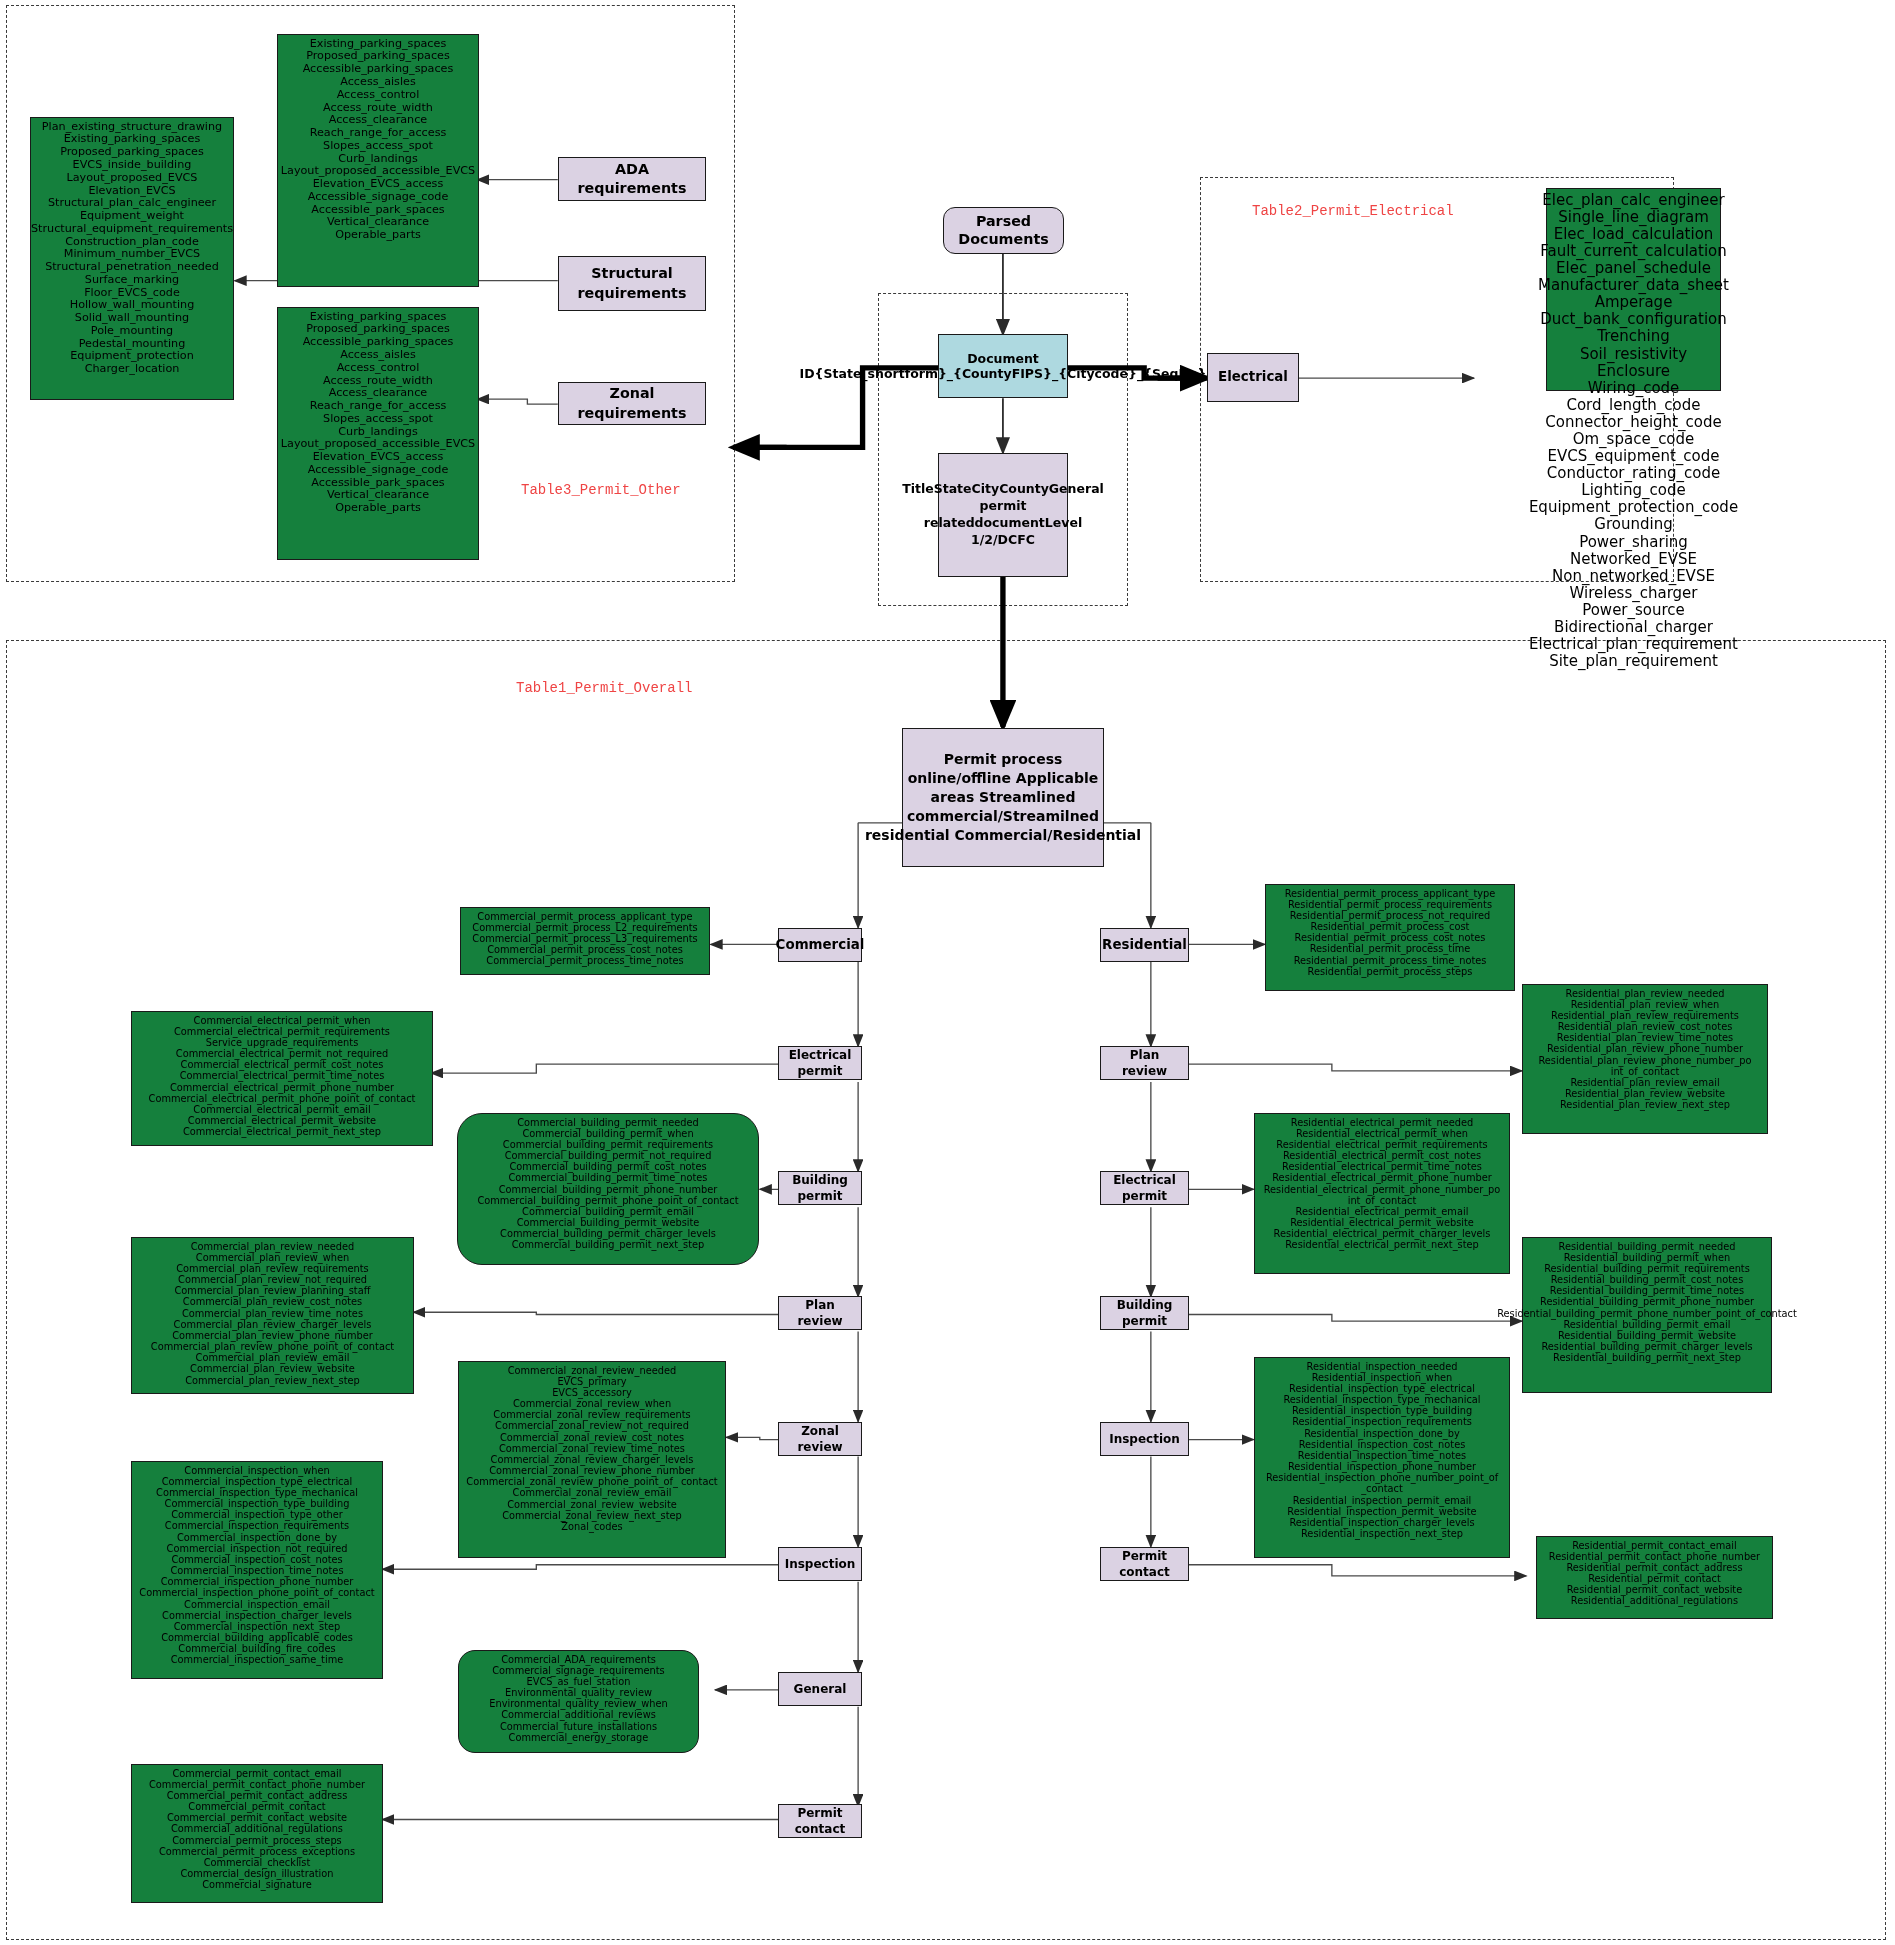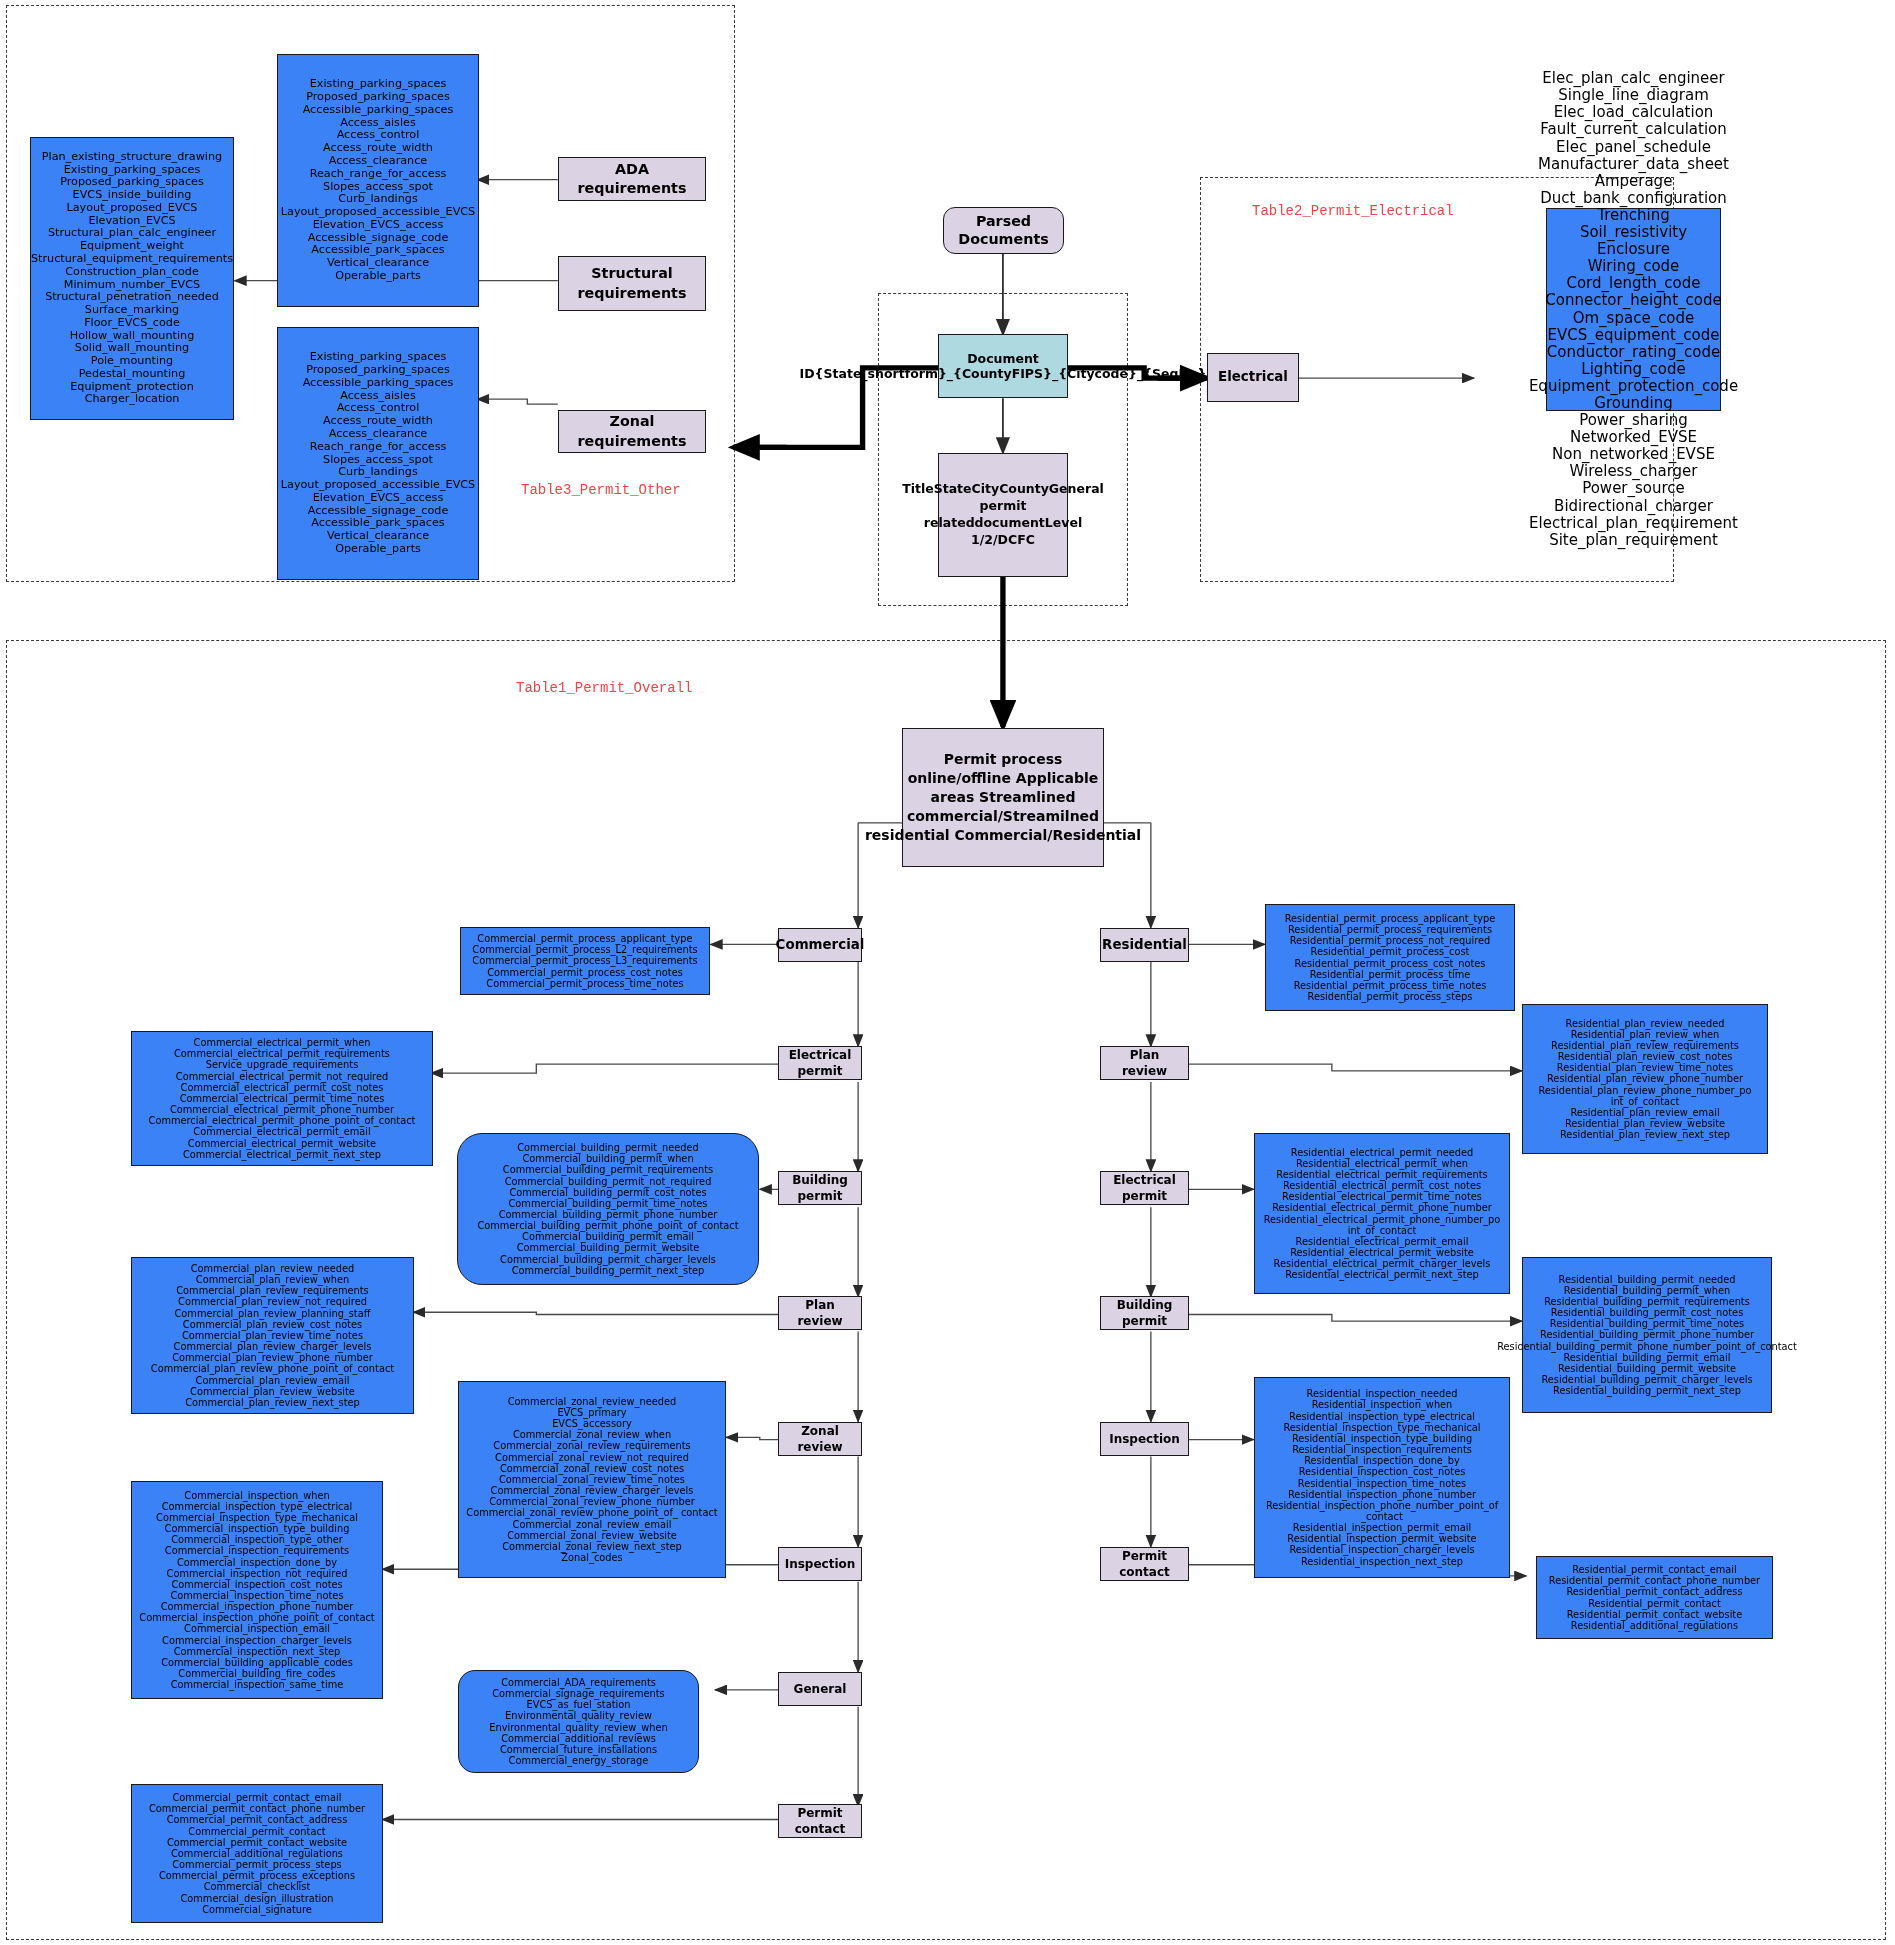--- a/index.html
+++ b/index.html
@@ -2,23 +2,23 @@
 <html style="font-size:7.2px"><head>
 <meta charset="utf-8">
 <style>
   html,body{margin:0;padding:0;background:#ffffff;}
   body{font-family:"DejaVu Sans", sans-serif;}
   #canvas{position:relative;width:1895px;height:1946px;background:#fff;overflow:hidden;}
 
   .dashgroup{position:absolute;border:1.8px dashed #3a3a3a;box-sizing:border-box;}
   .grouptitle{position:absolute;font-size:14px;color:#ef4444;white-space:nowrap;font-family:Liberation Mono, monospace;}
 
-  .listbox{position:absolute;box-sizing:border-box;border:1.3px solid #1a1a1a;background:#3b82f6;
-           display:flex;flex-direction:column;align-items:center;justify-content:center;
-           text-align:center;line-height:1.14;color:#000;padding:2.7px 3.6px;margin-top:20px;}
+  .listbox{position:absolute;box-sizing:border-box;border:1.3px solid #1a1a1a;background:#15803d;
+           display:flex;flex-direction:column;align-items:center;justify-content:flex-start;
+           text-align:center;line-height:1.14;color:#000;padding:2.7px 3.6px;}
   .listbox span{display:block;white-space:normal;}
 
   .procbox{position:absolute;box-sizing:border-box;border:1.3px solid #1a1a1a;background:#dbd2e3;
            display:flex;align-items:center;justify-content:center;text-align:center;
            color:#000;font-weight:bold;line-height:1.35;padding:16px;}
 
   .cyanbox{position:absolute;box-sizing:border-box;border:1.3px solid #1a1a1a;background:#aed9e0;
            display:flex;align-items:center;justify-content:center;text-align:center;
            color:#000;font-weight:bold;line-height:1.2;padding:1.8px;}
 
@@ -173,21 +173,21 @@
         <span>Accessible_park_spaces</span>
         <span>Vertical_clearance</span>
         <span>Operable_parts</span>
       </div>
   </div>
 
   <div class="procbox" style="left:558px;top:157px;width:148px;height:44px;font-size:14.3px;">ADA requirements</div>
 
   <div class="procbox" style="left:558px;top:256px;width:148px;height:55px;font-size:14.3px;white-space:pre-line;">Structural requirements</div>
 
-  <div class="procbox" style="left:558px;top:382px;width:148px;height:43px;font-size:14.3px;margin-top:28px;">Zonal requirements</div>
+  <div class="procbox" style="left:558px;top:382px;width:148px;height:43px;font-size:14.3px;">Zonal requirements</div>
 
   <div class="docshape" style="left:943px;top:207px;width:121px;height:47px;font-size:14.3px;
               border:1.3px solid #1a1a1a;white-space:pre-line;
               border-radius:12px;">
     <span>Parsed
 Documents</span>
   </div>
 
   <div class="cyanbox" style="left:938px;top:334px;width:130px;height:64px;font-size:12.5px;flex-direction:column;">
     <div id="doc_id_lines"><span>Document ID</span><span>{State_short</span><span>form}_{CountyFIPS}_{Cit</span><span>ycode}_{SeqNo}</span></div>

